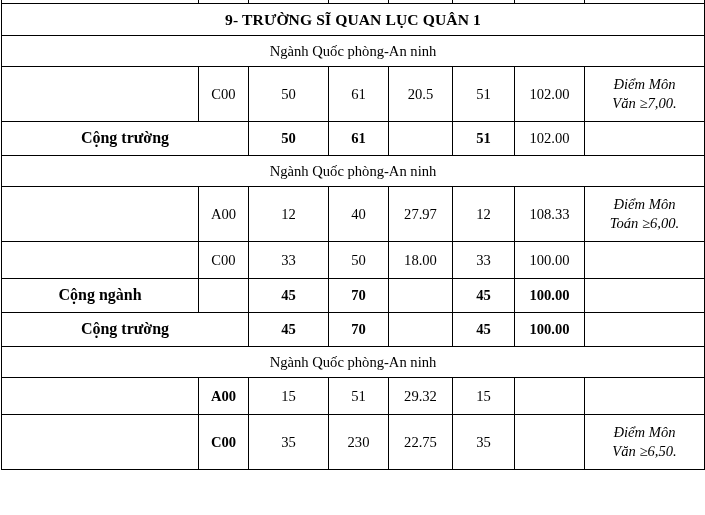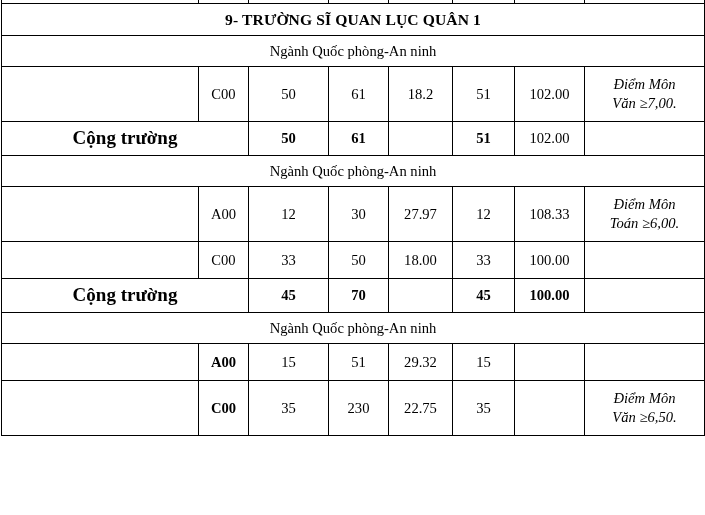--- a/index.html
+++ b/index.html
@@ -48,21 +48,21 @@
   }
   td.major {
     text-align: left;
     font-weight: normal;
     padding-left: 9px;
     height: 26px;
   }
   td.label-total {
     text-align: center;
     font-weight: bold;
-    font-size: 19px;
+    font-size: 16px;
   }
   td.bold { font-weight: bold; }
   td.note {
     text-align: left;
     padding-left: 8px;
     line-height: 1.22;
     font-style: italic;
   }
   td.blockcode { font-size: 14.6px; margin-left: 24px; }
 
@@ -103,21 +103,21 @@
         <td class="section-head" colspan="8">9- TRƯỜNG SĨ QUAN LỤC QUÂN 1</td>
       </tr>
       <tr>
         <td class="major" colspan="8">Ngành Quốc phòng-An ninh</td>
       </tr>
       <tr class="data-row-tall">
         <td></td>
         <td class="blockcode">C00</td>
         <td>50</td>
         <td>61</td>
-        <td>18.2</td>
+        <td>20.5</td>
         <td>51</td>
         <td>102.00</td>
         <td class="note">
           <div>Điểm Môn</div>
           <div>Văn ≥7,00.</div>
         </td>
       </tr>
       <tr class="total-row">
         <td class="label-total" colspan="2">Cộng trường</td>
         <td class="bold">50</td>
@@ -128,21 +128,21 @@
         <td class="note"></td>
       </tr>
 
       <tr>
         <td class="major" colspan="8">Ngành Quốc phòng-An ninh</td>
       </tr>
       <tr class="data-row-tall">
         <td></td>
         <td class="blockcode">A00</td>
         <td>12</td>
-        <td>30</td>
+        <td>40</td>
         <td>27.97</td>
         <td>12</td>
         <td>108.33</td>
         <td class="note">
           <div>Điểm Môn</div>
           <div>Toán ≥6,00.</div>
         </td>
       </tr>
       <tr class="data-row">
         <td></td>
@@ -151,20 +151,30 @@
         <td>50</td>
         <td>18.00</td>
         <td>33</td>
         <td>100.00</td>
         <td class="note">
           <div></div>
           <div></div>
         </td>
       </tr>
       <tr class="total-row">
+        <td class="label-total">Cộng ngành</td>
+        <td></td>
+        <td class="bold">45</td>
+        <td class="bold">70</td>
+        <td></td>
+        <td class="bold">45</td>
+        <td class="bold">100.00</td>
+        <td class="note"></td>
+      </tr>
+      <tr class="total-row">
         <td class="label-total" colspan="2">Cộng trường</td>
         <td class="bold">45</td>
         <td class="bold">70</td>
         <td></td>
         <td class="bold">45</td>
         <td class="bold">100.00</td>
         <td class="note"></td>
       </tr>
 
       <tr>

